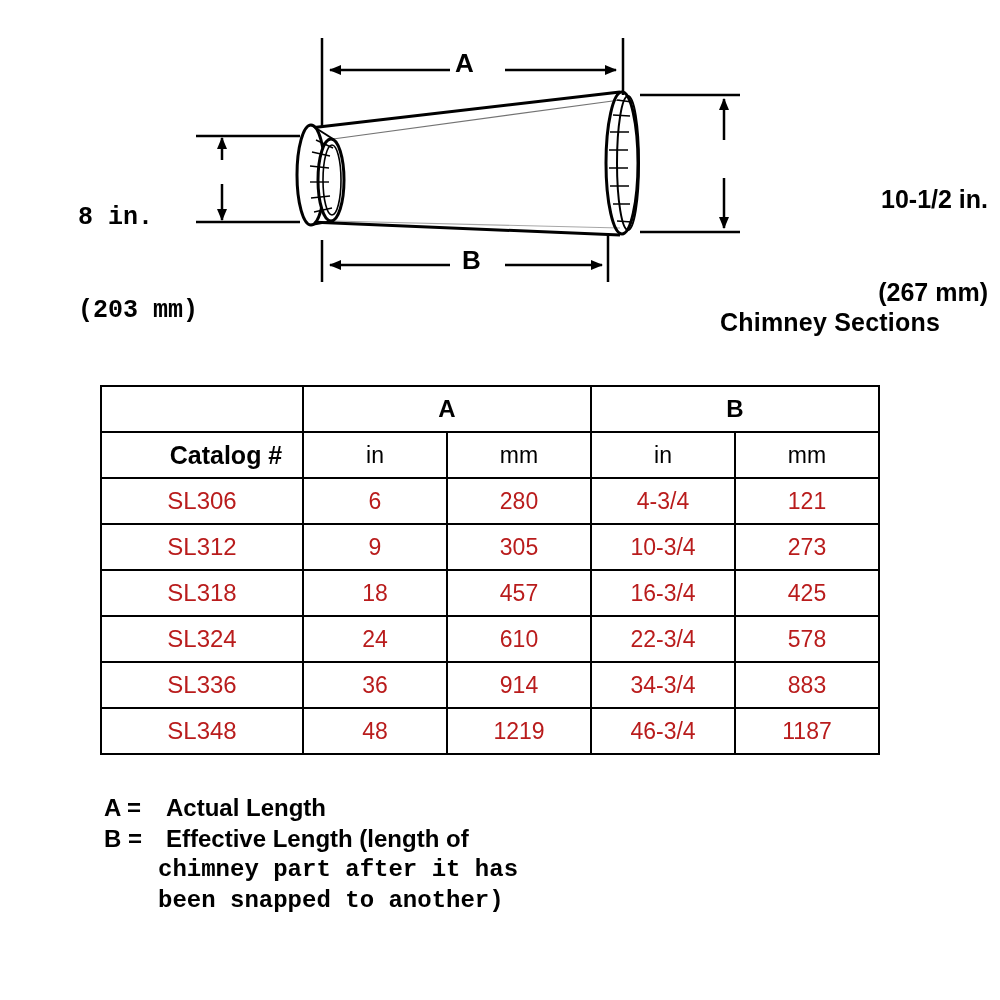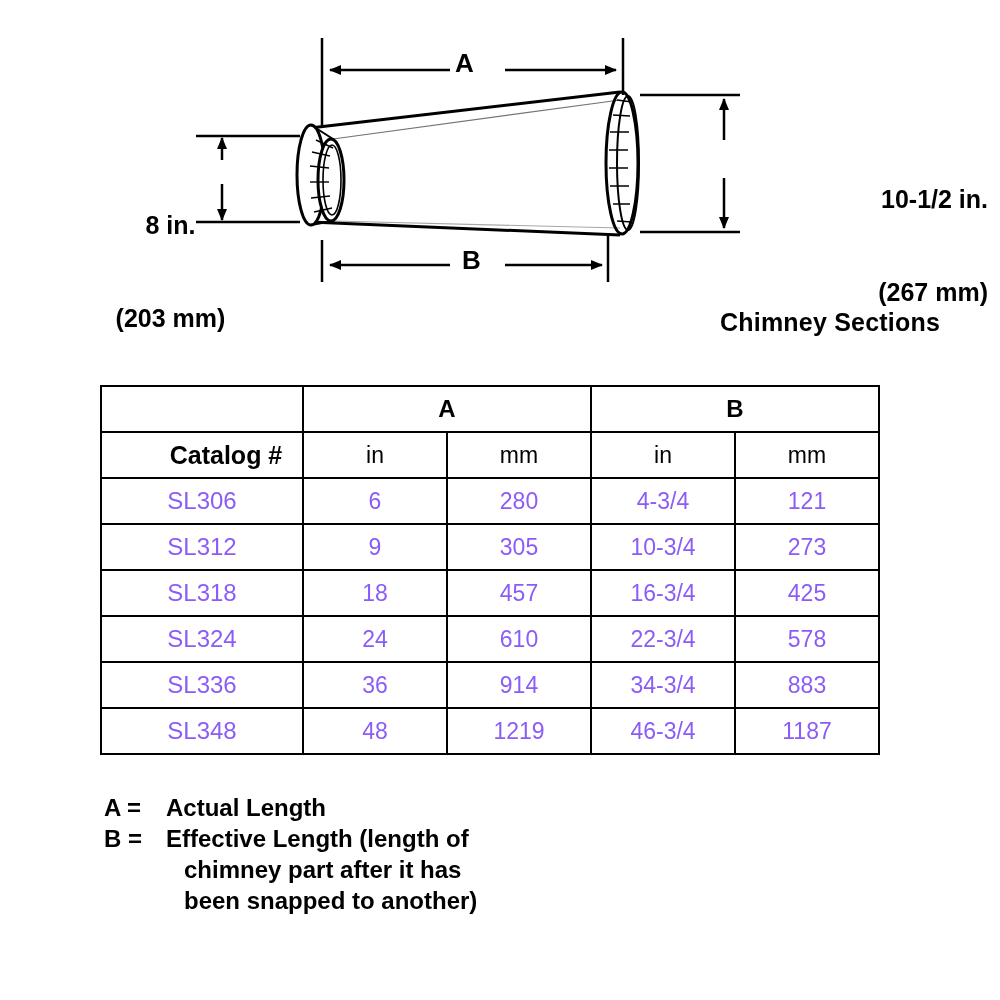--- a/index.html
+++ b/index.html
@@ -33,23 +33,23 @@
     font-family: "Liberation Sans", sans-serif;
     font-weight: bold;
     font-size: 25px;
     line-height: 31px;
     color: #000;
     white-space: pre;
   }
 
   #label-left {
     left: 78px;
-    top: 148px;
-    text-align: center;
+    top: 140px;
     width: 185px;
+    font-family: Liberation Mono, monospace;
   }
   #label-right {
     left: 748px;
     top: 122px;
     text-align: right;
     width: 240px;
   }
   #label-A {
     left: 455px;
     top: 48px;
@@ -83,21 +83,21 @@
     width: 778px;
     table-layout: fixed;
   }
   table, th, td {
     border: 2px solid #000;
   }
   th, td {
     text-align: center;
     font-family: "Liberation Sans", sans-serif;
     font-size: 23px;
-    color: #8b5cf6;
+    color: #b91c1c;
     height: 44px;
     padding: 0;
   }
   thead th {
     font-weight: bold;
     color: #000;
   }
   .col-cat { width: 202px; }
   .col-std { width: 144px; }
   .blank-cell { border-left: 2px solid #000; border-top: 2px solid #000; }
@@ -123,21 +123,22 @@
   }
   .legend-key {
     width: 62px;
     flex: 0 0 62px;
     white-space: pre;
   }
   .legend-text {
     flex: 1;
   }
   .legend-cont {
-    margin-left: 80px;
+    margin-left: 54px;
+    font-family: Liberation Mono, monospace;
   }
 </style>
 </head>
 <body>
 
 <div id="diagram">
   <svg width="1000" height="360" viewBox="0 0 1000 360">
     <defs>
       <marker id="arrowEnd" markerWidth="12" markerHeight="10" refX="11" refY="5" orient="auto" markerUnits="userSpaceOnUse">
         <path d="M0,0 L12,5 L0,10 z" fill="#000"></path>

